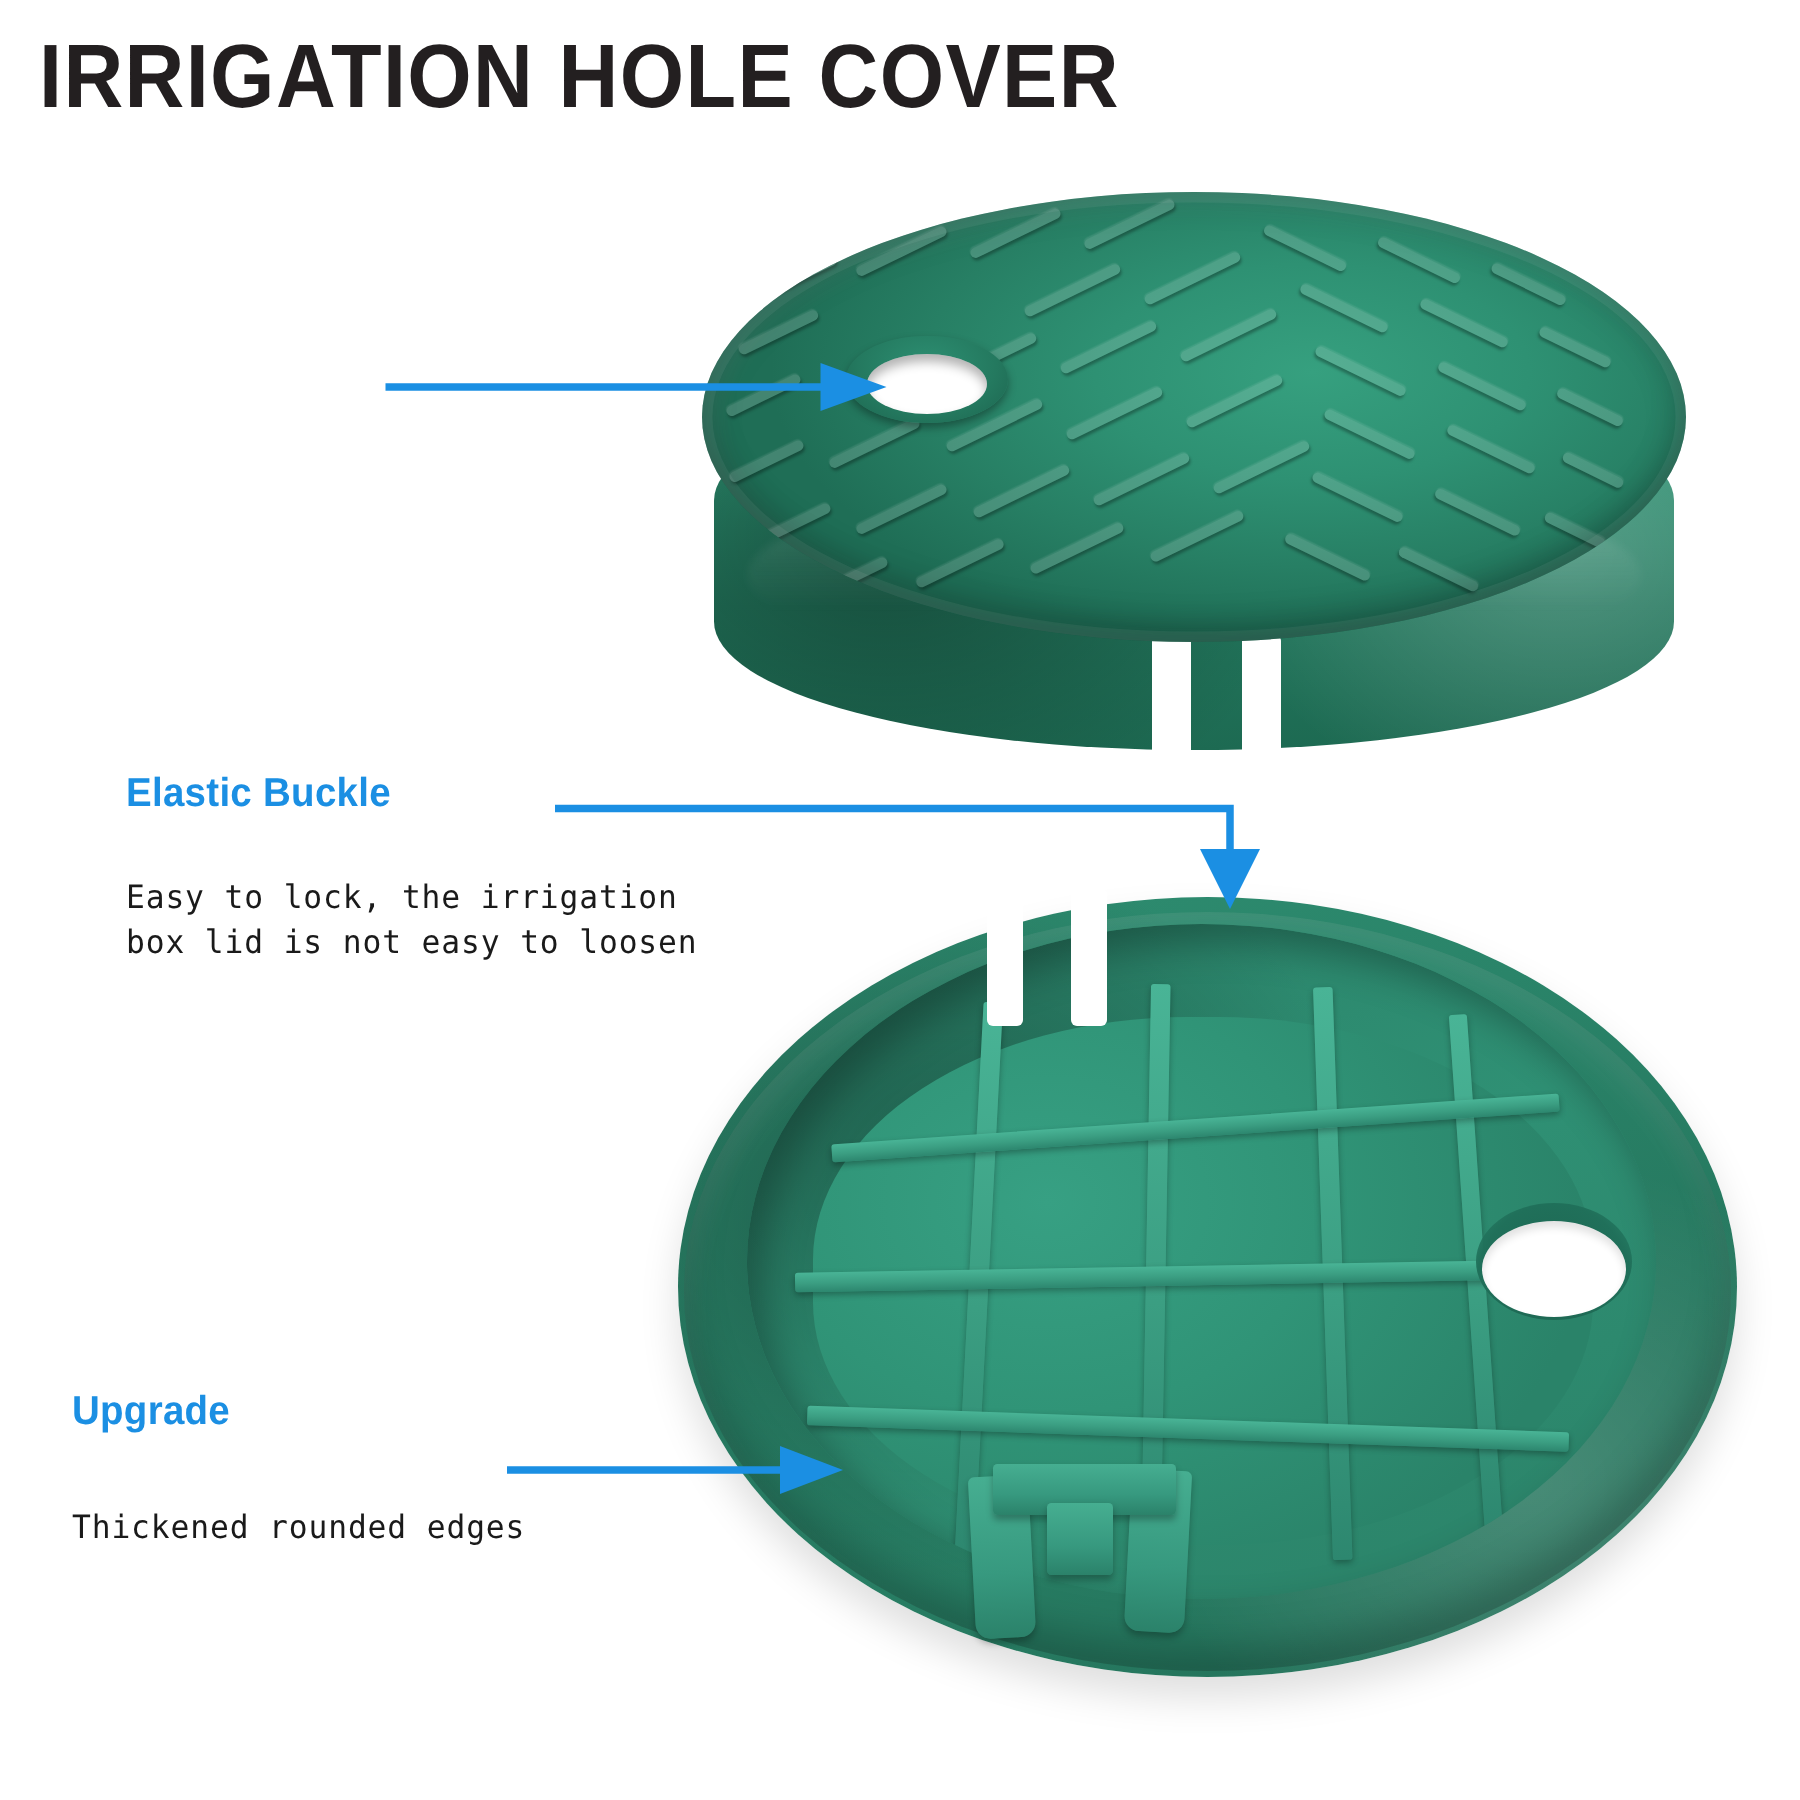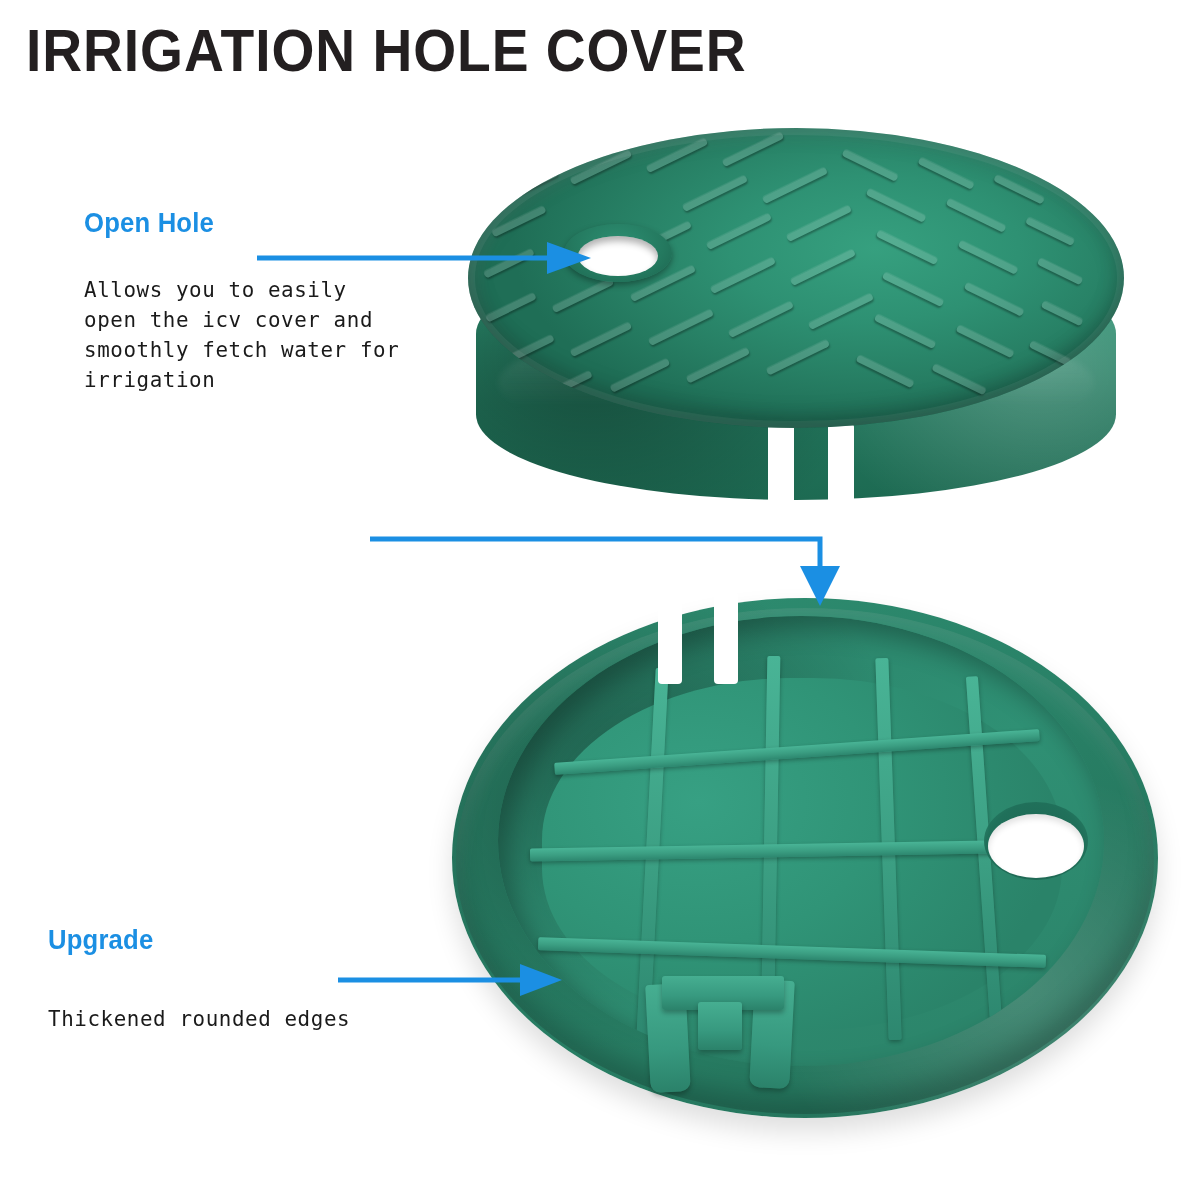--- a/index.html
+++ b/index.html
@@ -227,32 +227,30 @@
 
     <div class="white-slot" style="left:206px;top:-6px;width:24px;height:92px;"></div>
     <div class="white-slot" style="left:262px;top:-6px;width:24px;height:92px;"></div>
 
     <div class="buckle-tab" style="left:196px;top:386px;width:40px;height:108px;border-radius:4px 4px 10px 10px;transform:rotate(-3deg);"></div>
     <div class="buckle-tab" style="left:300px;top:382px;width:40px;height:108px;border-radius:4px 4px 10px 10px;transform:rotate(3deg);"></div>
     <div class="buckle-tab" style="left:210px;top:378px;width:122px;height:34px;"></div>
     <div class="buckle-tab" style="left:246px;top:404px;width:44px;height:48px;"></div>
   </div>
 
-  <div class="callout" style="left:84px;top:208px;">
-    <div class="head">Open Hole</div>
-    <div class="body" style="margin-top:36px;">Allows you to easily
-open the icv cover and
-smoothly fetch water for
-irrigation</div>
-  </div>
   <svg class="arrow-svg" style="left:255px;top:238px;" width="340" height="44" viewBox="0 0 340 44">
     <line x1="2" y1="20" x2="300" y2="20" stroke="#1B8FE3" stroke-width="5"></line>
     <polygon points="292,4 336,20 292,36" fill="#1B8FE3"></polygon>
   </svg>
 
+  <div class="callout" style="left:84px;top:513px;">
+    <div class="head">Elastic Buckle</div>
+    <div class="body" style="margin-top:40px;">Easy to lock, the irrigation
+box lid is not easy to loosen</div>
+  </div>
   <svg class="arrow-svg" style="left:368px;top:520px;" width="480" height="90" viewBox="0 0 480 90">
     <polyline points="2,19 452,19 452,52" fill="none" stroke="#1B8FE3" stroke-width="5"></polyline>
     <polygon points="432,46 472,46 452,86" fill="#1B8FE3"></polygon>
   </svg>
 
   <div class="callout" style="left:48px;top:925px;">
     <div class="head">Upgrade</div>
     <div class="body" style="margin-top:48px;">Thickened rounded edges</div>
   </div>
   <svg class="arrow-svg" style="left:336px;top:958px;" width="230" height="44" viewBox="0 0 230 44">

